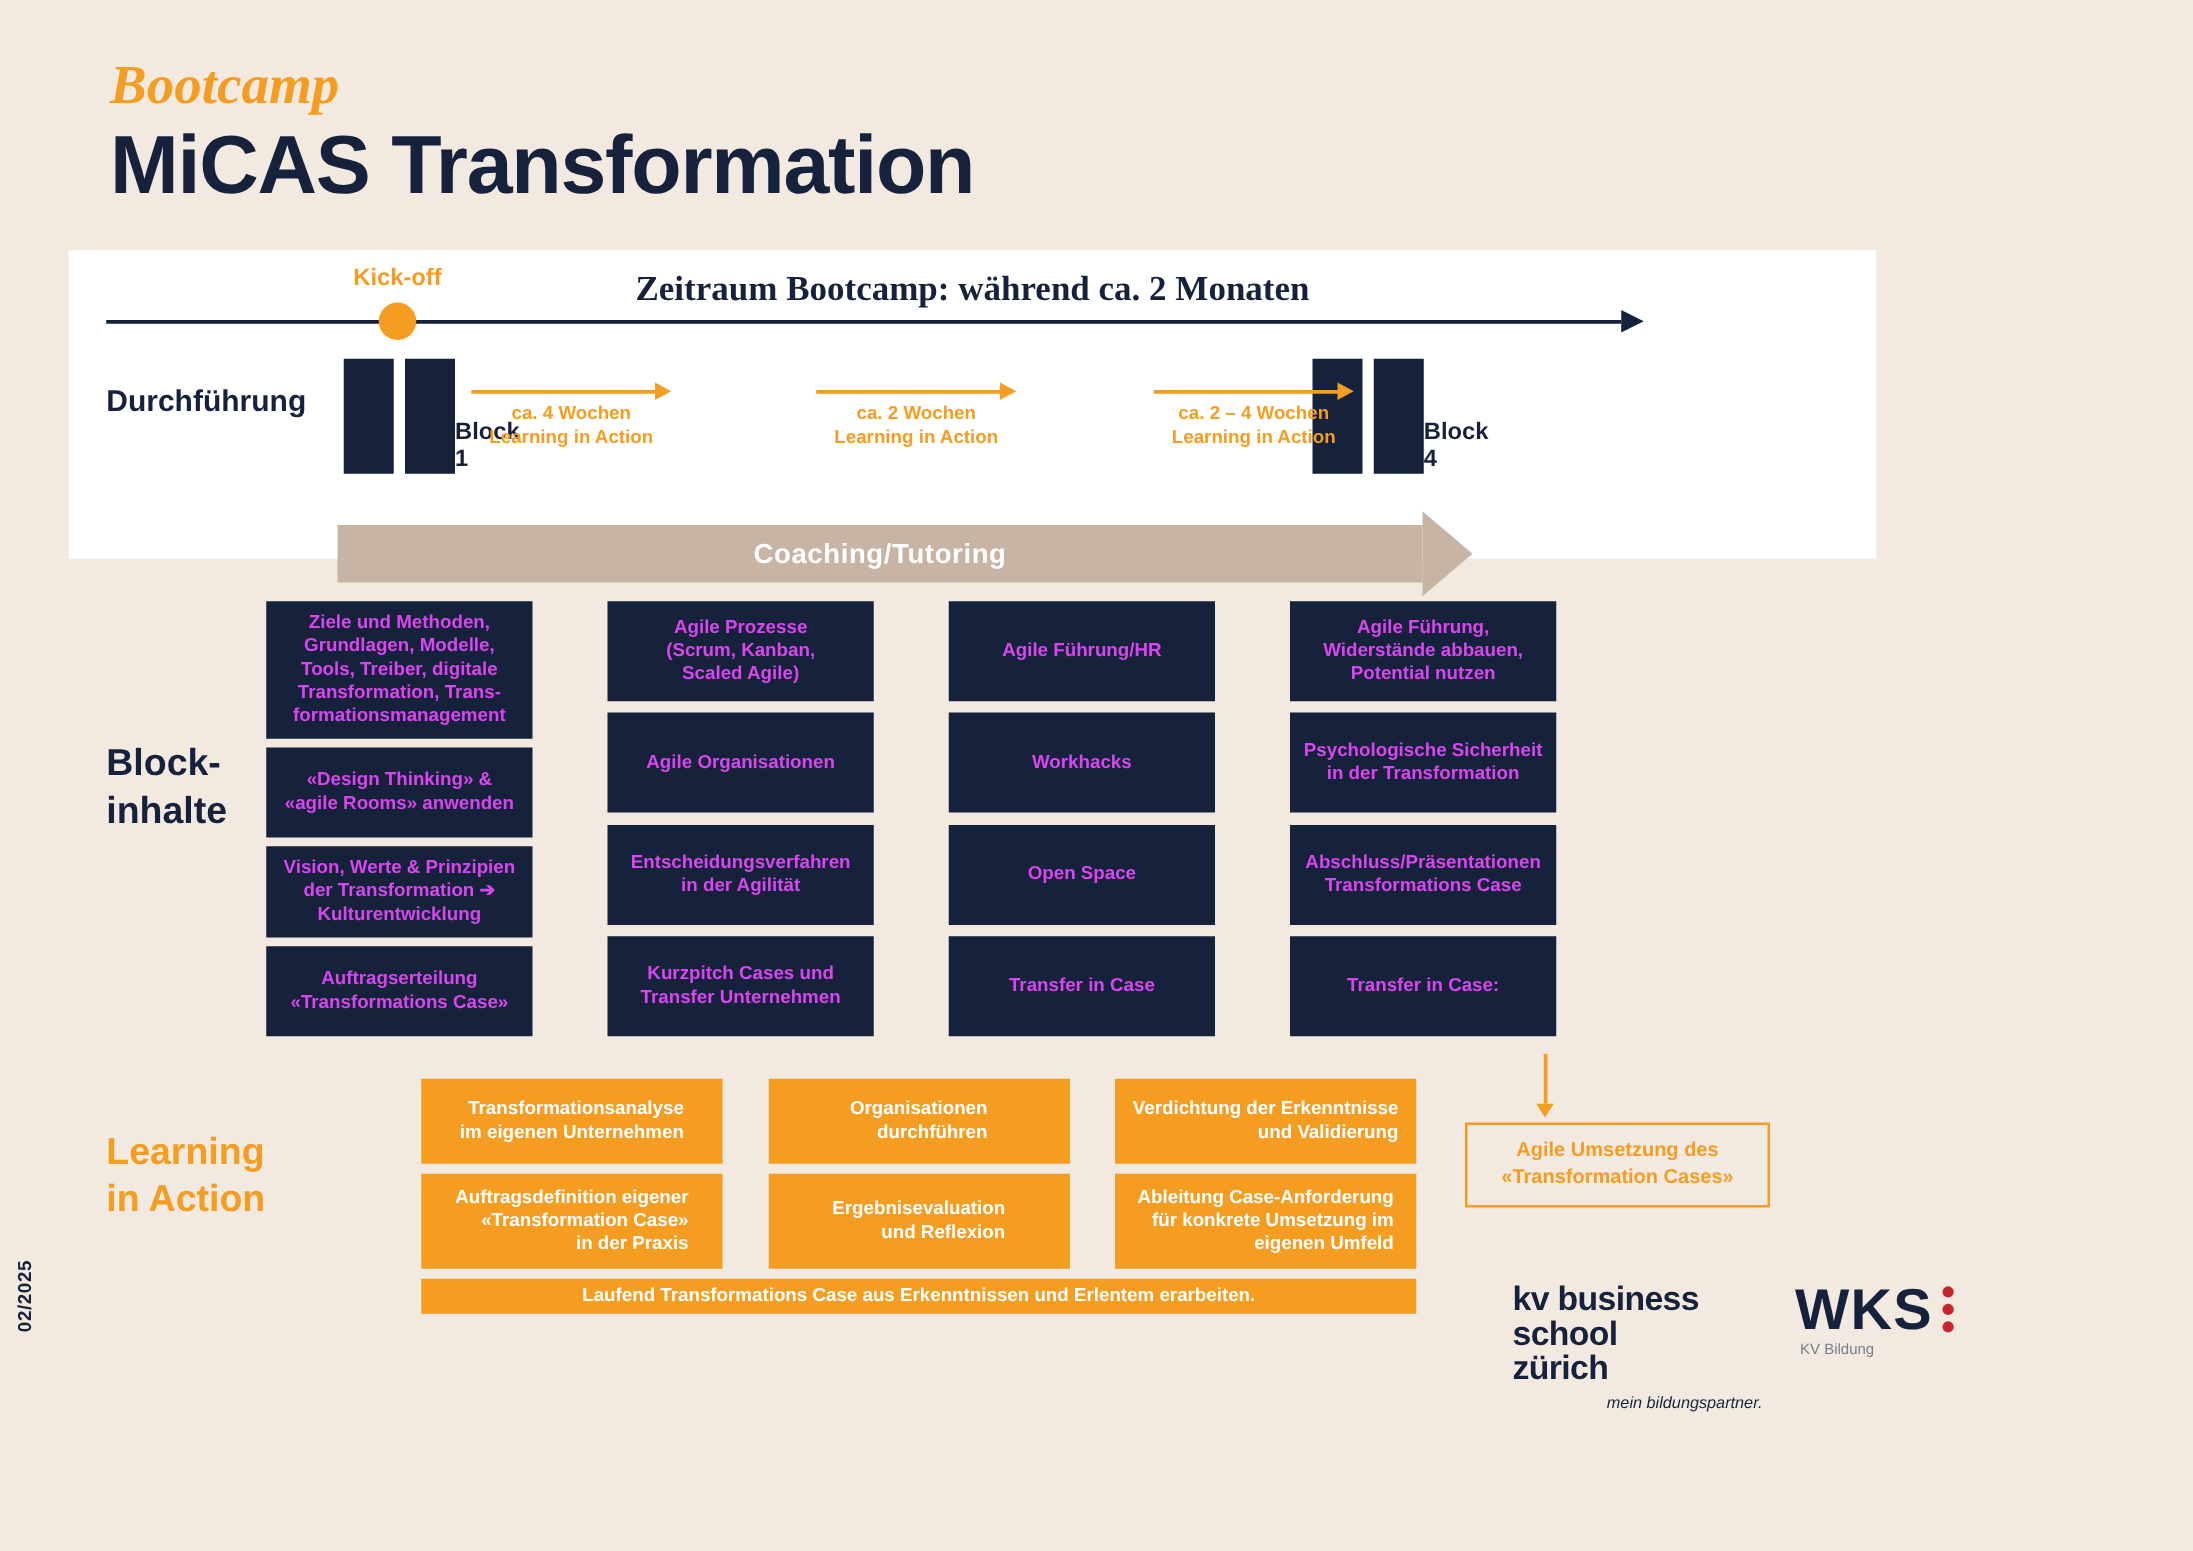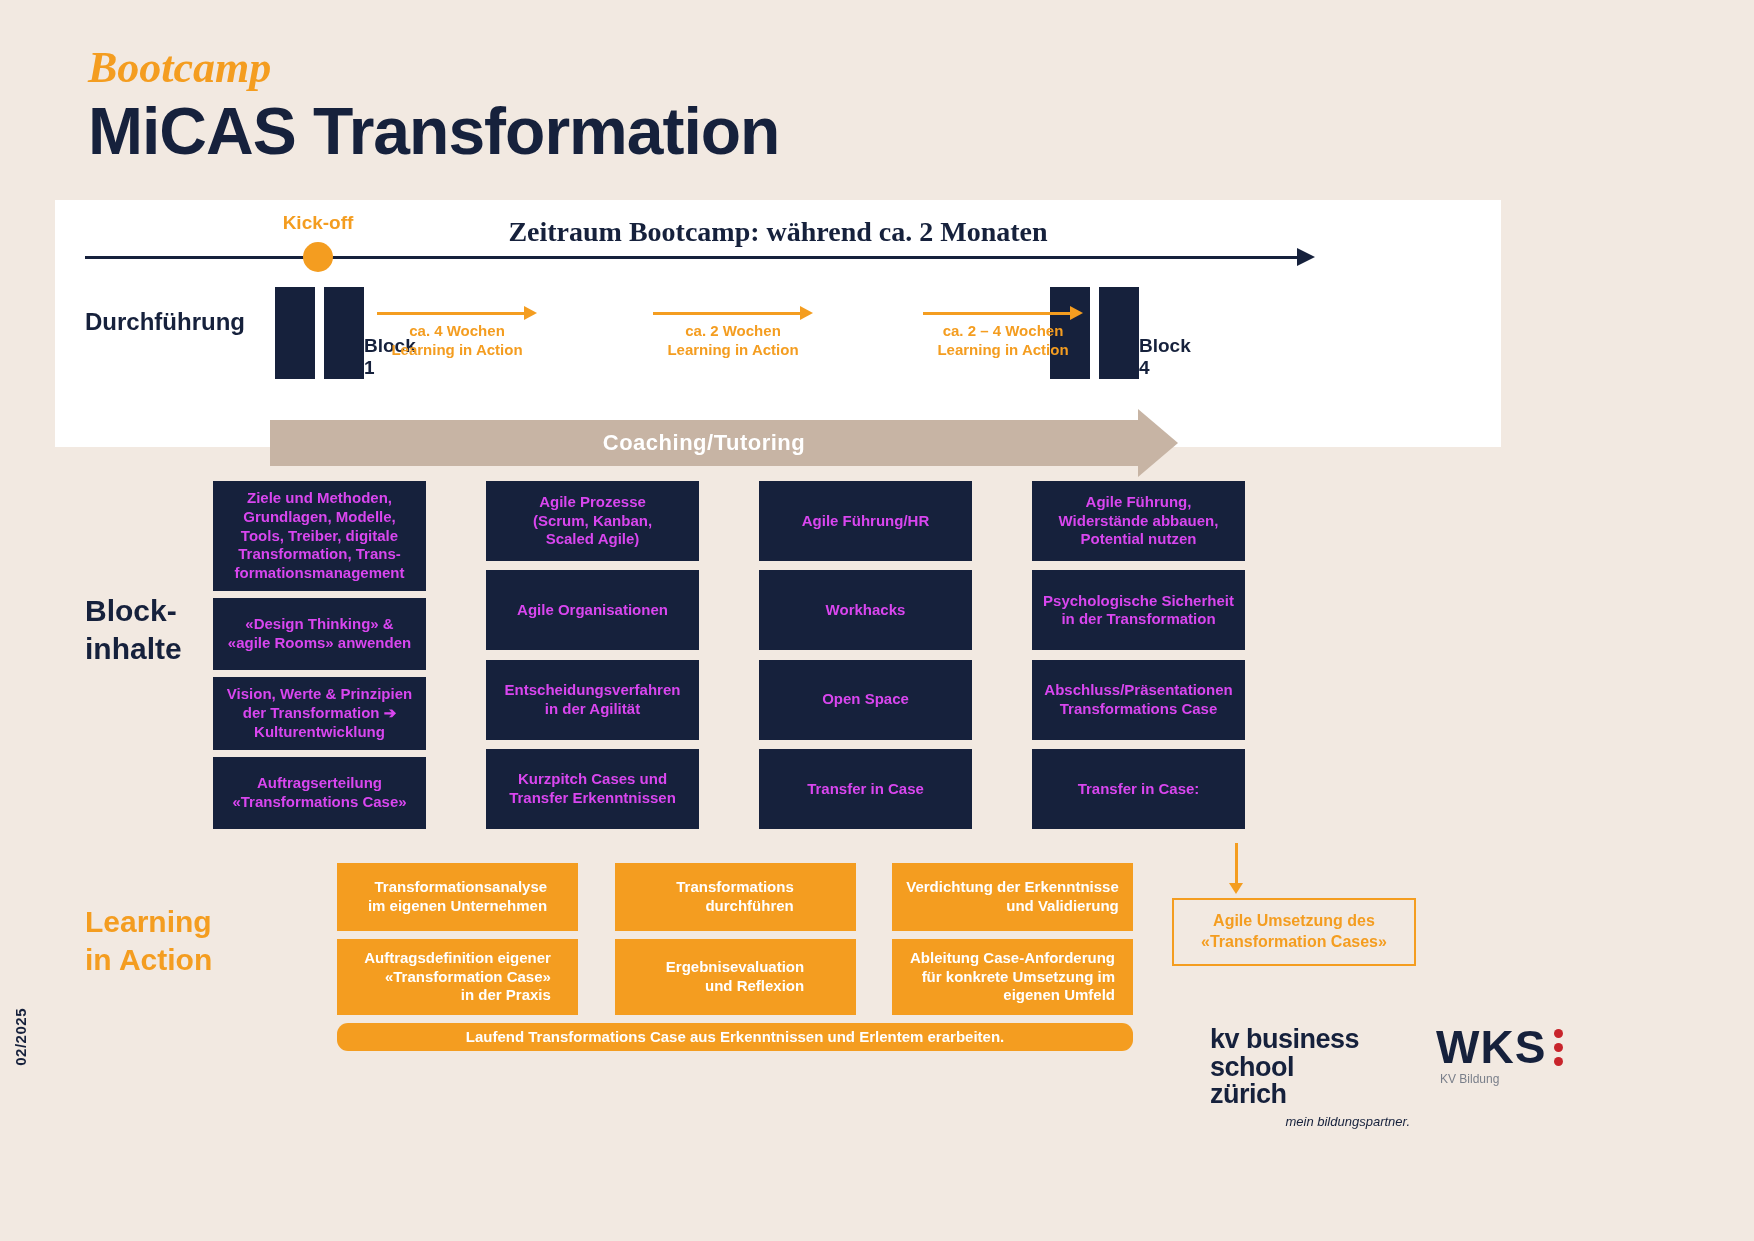--- a/index.html
+++ b/index.html
@@ -51,21 +51,21 @@
     display:flex; align-items:center; justify-content:center; text-align:center; padding:8px 6px; }
   .h72 { min-height:72px; } .h80 { min-height:80px; } .h104 { min-height:104px; }
 
   
   .li-label { position:absolute; left:85px; top:903px; font-weight:800; font-size:30px; line-height:1.25; color:#f49d20; }
   .li-grid { position:absolute; left:337px; top:863px; width:796px;
     display:grid; grid-template-columns:241px 241px 241px; grid-template-rows:68px 76px 28px;
     column-gap:36px; row-gap:8px; justify-content:space-between; }
   .orange-box { background:#f49d20; color:#ffffff; font-weight:700; font-size:15px; line-height:1.25;
     display:flex; align-items:center; justify-content:center; text-align:right; padding:8px 6px; }
-  .wide-box { grid-column:1 / -1;border-radius:11px; }
+  .wide-box { grid-column:1 / -1; }
   .outcome-arrow { position:absolute; left:1235px; top:843px; width:3px; height:40px; background:#f49d20; }
   .outcome-arrow::after { content:""; position:absolute; left:-6px; top:40px; width:0; height:0;
     border-top:11px solid #f49d20; border-left:7px solid transparent; border-right:7px solid transparent; }
   .outcome-box { position:absolute; left:1172px; top:898px; width:244px; height:68px;
     border:2px solid #f49d20; color:#f49d20; font-weight:700; font-size:16px; line-height:1.3;
     display:flex; align-items:center; justify-content:center; text-align:center; }
 
   
   .edition { position:absolute; left:12px; top:1008px; writing-mode:vertical-rl; transform:rotate(180deg);
     font-weight:800; font-size:15px; color:#16213c; letter-spacing:0.5px; }
@@ -154,21 +154,21 @@
 «Transformations Case»</div>
     </div>
     <div class="bi-col">
       <div class="navy-box prel h80">Agile Prozesse
 (Scrum, Kanban,
 Scaled Agile)</div>
       <div class="navy-box prel h80">Agile Organisationen</div>
       <div class="navy-box prel h80">Entscheidungsverfahren
 in der Agilität</div>
       <div class="navy-box prel h80">Kurzpitch Cases und
-Transfer Erkenntnissen</div>
+Transfer Unternehmen</div>
     </div>
     <div class="bi-col">
       <div class="navy-box prel h80">Agile Führung/HR</div>
       <div class="navy-box prel h80">Workhacks</div>
       <div class="navy-box prel h80">Open Space</div>
       <div class="navy-box prel h80">Transfer in Case</div>
     </div>
     <div class="bi-col">
       <div class="navy-box prel h80">Agile Führung,
 Widerstände abbauen,
@@ -179,21 +179,21 @@
 Transformations Case</div>
       <div class="navy-box prel h80">Transfer in Case:</div>
     </div>
   </div>
 
   <div class="li-label prel">Learning
 in Action</div>
   <div class="li-grid">
     <div class="orange-box prel">Transformationsanalyse
 im eigenen Unternehmen</div>
-    <div class="orange-box prel">Transformations
+    <div class="orange-box prel">Organisationen
 durchführen</div>
     <div class="orange-box prel">Verdichtung der Erkenntnisse
 und Validierung</div>
     <div class="orange-box prel">Auftragsdefinition eigener
 «Transformation Case»
 in der Praxis</div>
     <div class="orange-box prel">Ergebnisevaluation
 und Reflexion</div>
     <div class="orange-box prel">Ableitung Case-Anforderung
 für konkrete Umsetzung im

